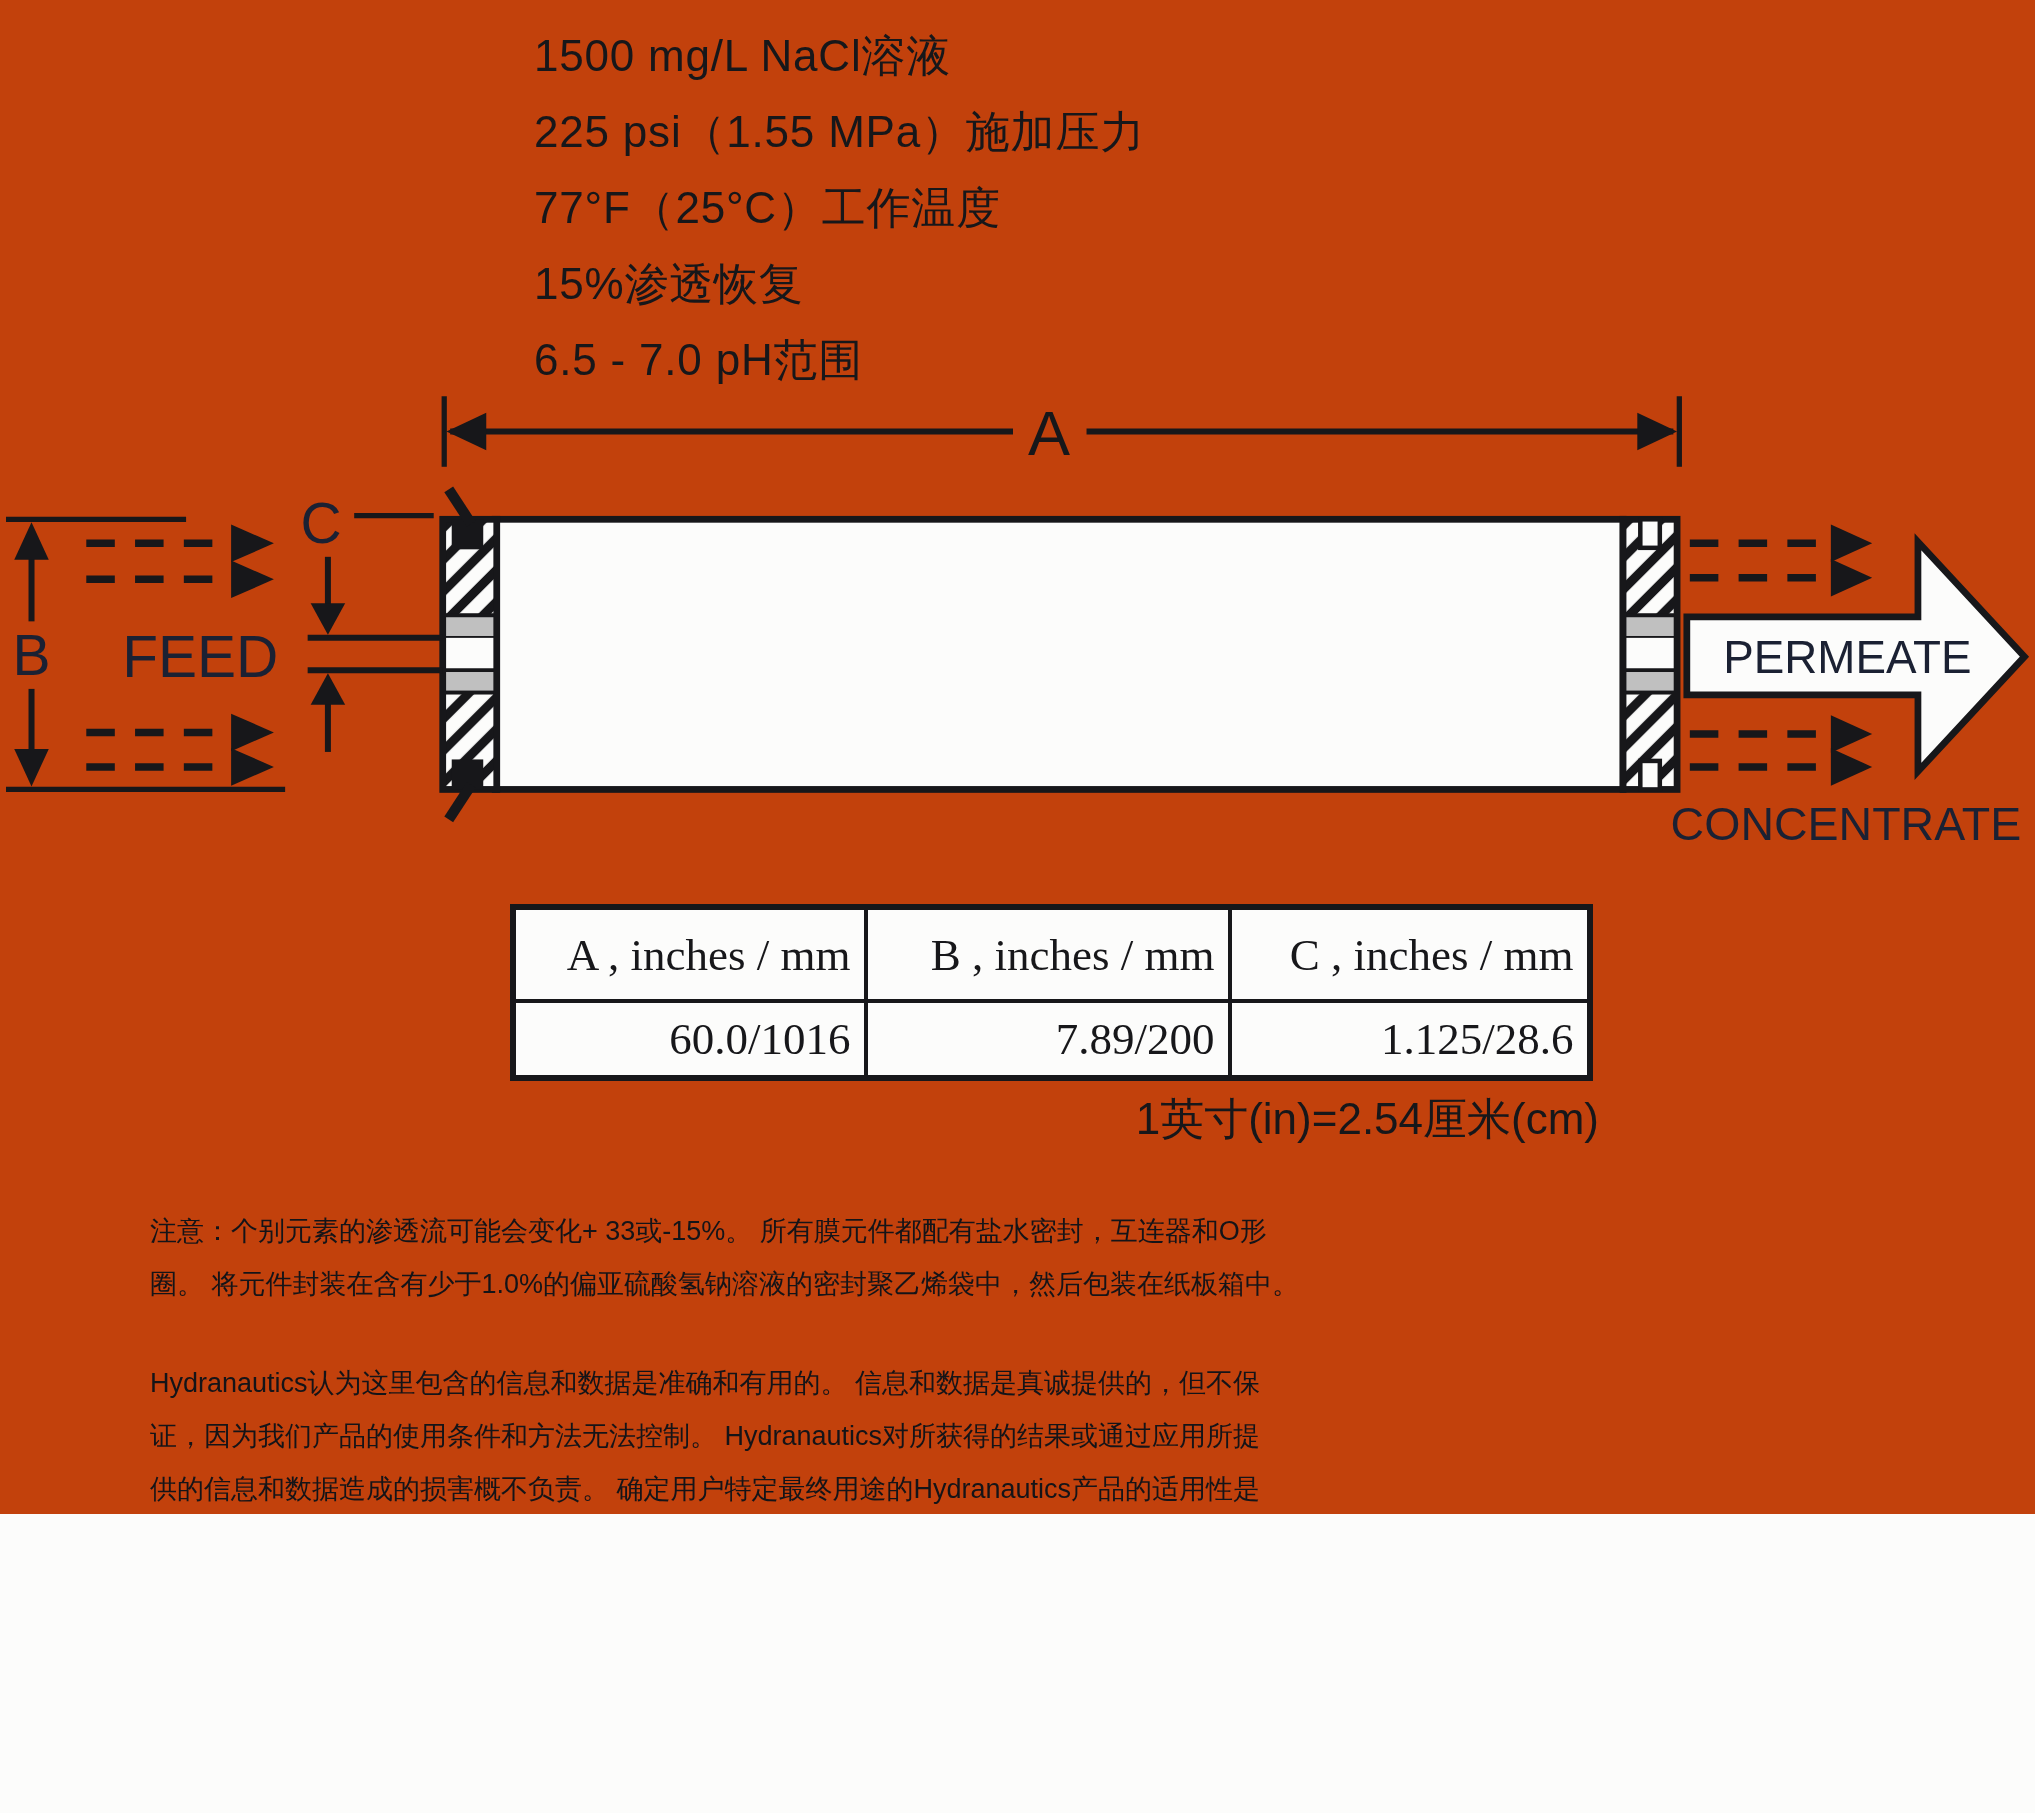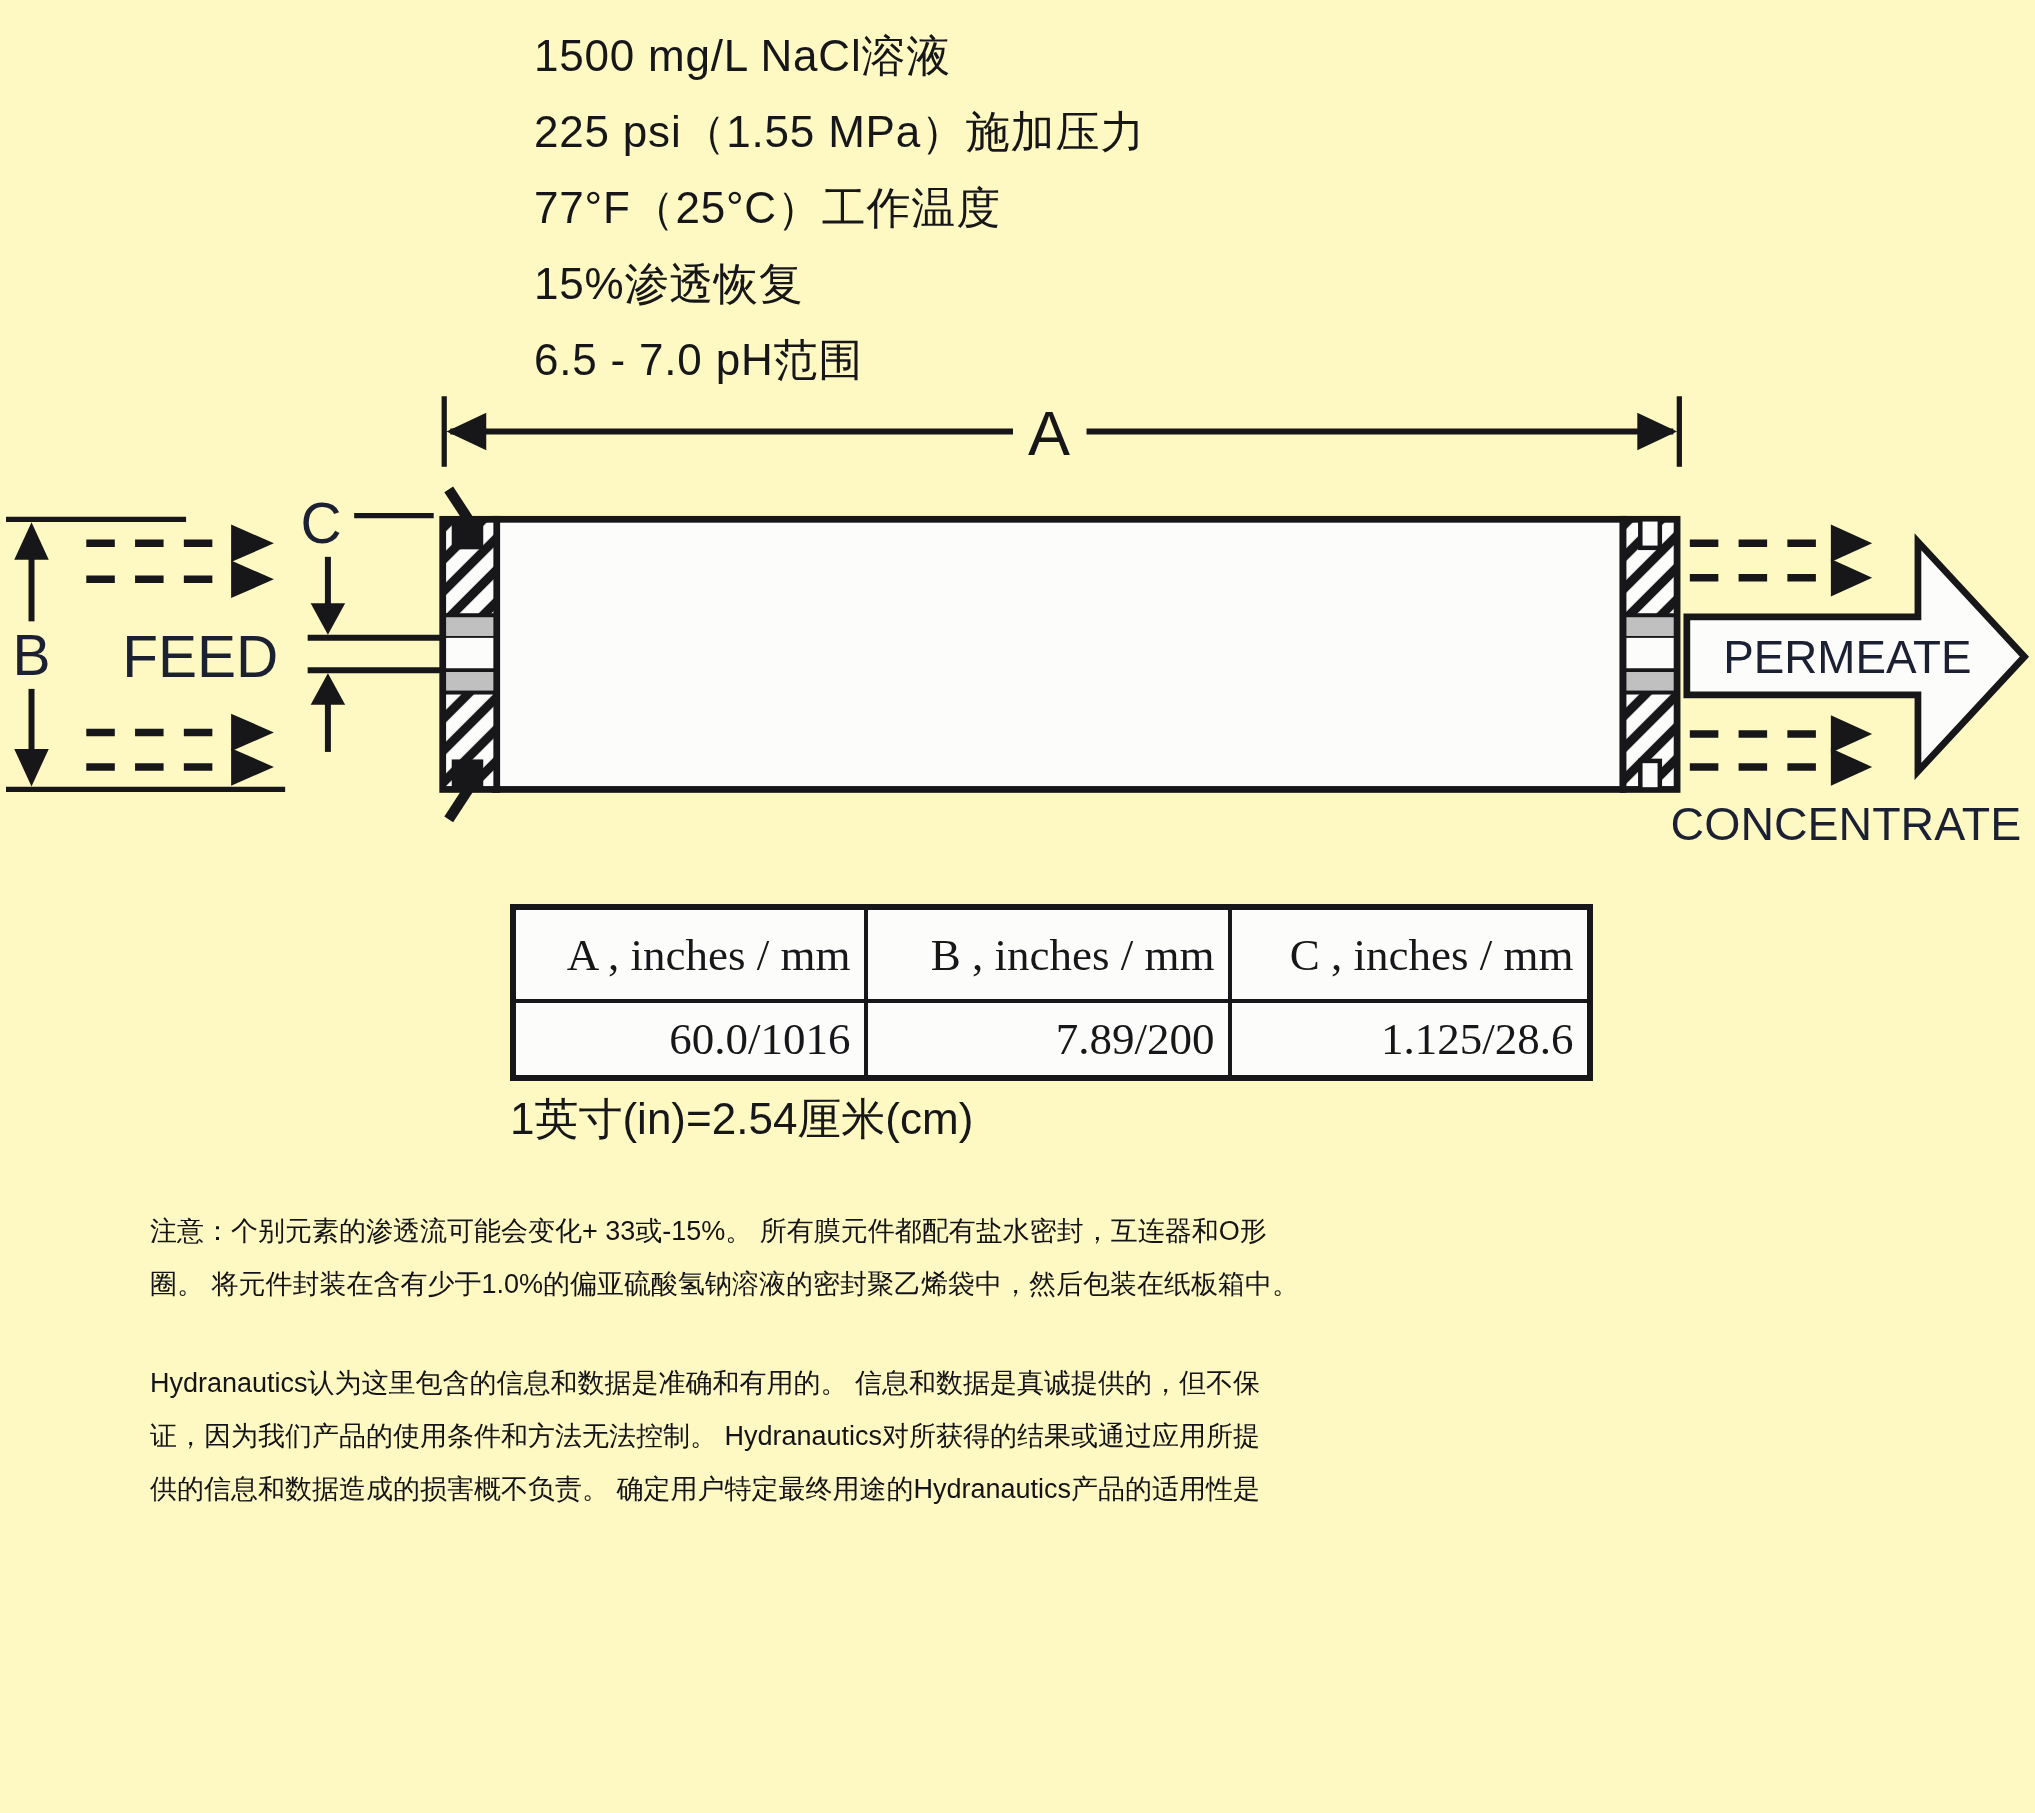--- a/index.html
+++ b/index.html
@@ -1,33 +1,33 @@
 <!DOCTYPE html>
 <html style="font-size:12px"><head>
 <meta charset="utf-8">
 <title>Membrane Element Specification</title>
 <style>
   html,body{margin:0;padding:0;background:#fcfcfb;}
   .page{
-    position:relative;width:2035px;height:1813px;background:#fef9c3;
+    position:relative;width:2035px;height:1514px;background:#c2410c;
     font-family:"Liberation Sans","DejaVu Sans",sans-serif;color:#17171a;overflow:hidden;
   }
   .specs{position:absolute;left:534px;top:18px;font-size:44px;line-height:76px;letter-spacing:0.8px;white-space:nowrap;}
   .diagram-svg{position:absolute;left:0;top:0;}
   .dims-table{
     position:absolute;left:510px;top:904px;border-collapse:collapse;table-layout:fixed;
     border:6.8px solid #17171a;background:#fcfcfb;
   }
   .dims-table th,.dims-table td{
     border:4.5px solid #17171a;text-align:right;vertical-align:middle;
     font-weight:normal;padding:0 13.5px;white-space:nowrap;font-family:Liberation Serif, serif;
   }
   .dims-table th{height:89px;font-size:45px;}
   .dims-table td{height:72px;font-size:45px;}
-  .conversion{position:absolute;left:510px;top:1090px;width:1089px;text-align:left;font-size:44px;white-space:nowrap;}
+  .conversion{position:absolute;left:510px;top:1090px;width:1089px;text-align:right;font-size:44px;white-space:nowrap;}
   .note{position:absolute;left:150px;width:1876px;font-size:27px;line-height:53px;color:#141418;}
   .note-p1{top:1205px;}
   .note-p2{top:1357px;}
   .note div{white-space:nowrap;}
   .svg-label{font-family:"Liberation Sans","DejaVu Sans",sans-serif;}
 </style>
 </head>
 <body>
 
 <div class="page">

